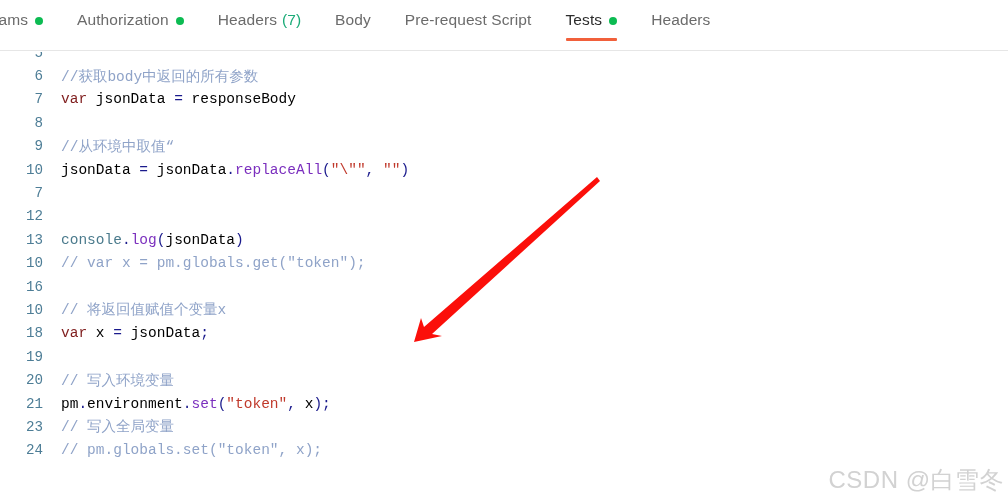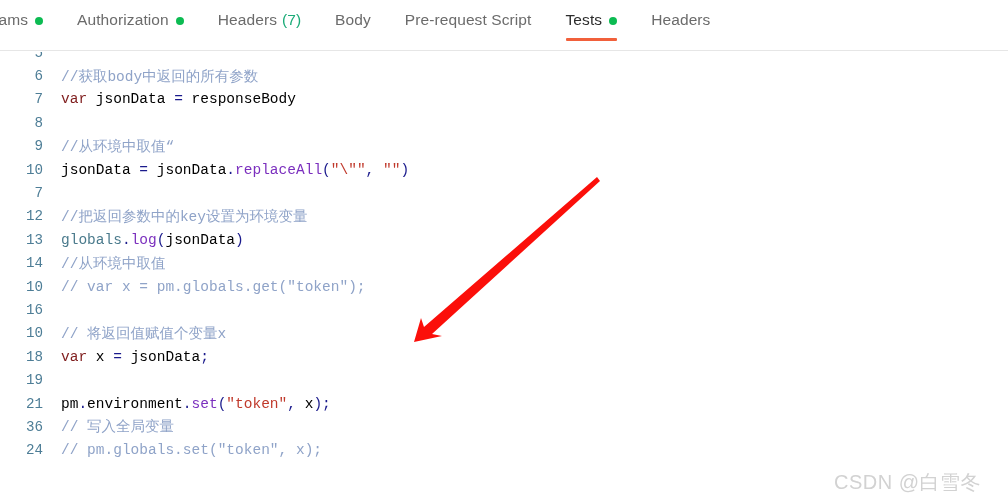--- a/index.html
+++ b/index.html
@@ -131,24 +131,24 @@
     left: 0;
     top: 0;
     width: 1008px;
     height: 504px;
     pointer-events: none;
   }
 
   
   #watermark {
     position: absolute;
-    right: 27px;
+    right: 4px;
     bottom: 8px;
     font-family: "Liberation Sans", sans-serif;
-    font-size: 20px;
+    font-size: 24px;
     color: #d2d2d2;
     letter-spacing: 0.5px;
     user-select: none;
     margin-top: 36px;
   }
 </style>
 </head>
 <body>
 
 <div id="tab-bar">
@@ -205,29 +205,24 @@
       <div class="code-line">
         <div class="gutter">10</div>
         <div class="code-text"><span class="tok-ident">jsonData</span><span class="tok-punct"> = </span><span class="tok-ident">jsonData</span><span class="tok-punct">.</span><span class="tok-method">replaceAll</span><span class="tok-punct">(</span><span class="tok-string">"\""</span><span class="tok-punct">, </span><span class="tok-string">""</span><span class="tok-punct">)</span></div>
       </div>
       <div class="code-line">
         <div class="gutter">7</div>
         <div class="code-text"></div>
       </div>
       <div class="code-line">
         <div class="gutter">12</div>
-        <div class="code-text"><span class="tok-comment">//把返回参数中的key设置为环境变量</span></div>
       </div>
       <div class="code-line">
         <div class="gutter">13</div>
-        <div class="code-text"><span class="tok-object">globals</span><span class="tok-punct">.</span><span class="tok-method">log</span><span class="tok-punct">(</span><span class="tok-ident">jsonData</span><span class="tok-punct">)</span></div>
-      </div>
-      <div class="code-line">
-        <div class="gutter">14</div>
-        <div class="code-text"><span class="tok-comment">//从环境中取值</span></div>
+        <div class="code-text"><span class="tok-object">console</span><span class="tok-punct">.</span><span class="tok-method">log</span><span class="tok-punct">(</span><span class="tok-ident">jsonData</span><span class="tok-punct">)</span></div>
       </div>
       <div class="code-line">
         <div class="gutter">10</div>
         <div class="code-text"><span class="tok-comment">// var x = pm.globals.get("token");</span></div>
       </div>
       <div class="code-line">
         <div class="gutter">16</div>
         <div class="code-text"></div>
       </div>
       <div class="code-line">
@@ -236,25 +231,29 @@
       </div>
       <div class="code-line">
         <div class="gutter">18</div>
         <div class="code-text"><span class="tok-keyword">var</span><span class="tok-punct"> </span><span class="tok-ident">x</span><span class="tok-punct"> = </span><span class="tok-ident">jsonData</span><span class="tok-punct">;</span></div>
       </div>
       <div class="code-line">
         <div class="gutter">19</div>
         <div class="code-text"></div>
       </div>
       <div class="code-line">
+        <div class="gutter">20</div>
+        <div class="code-text"><span class="tok-comment">// 写入环境变量</span></div>
+      </div>
+      <div class="code-line">
         <div class="gutter">21</div>
         <div class="code-text"><span class="tok-ident">pm</span><span class="tok-punct">.</span><span class="tok-ident">environment</span><span class="tok-punct">.</span><span class="tok-method">set</span><span class="tok-punct">(</span><span class="tok-string">"token"</span><span class="tok-punct">, </span><span class="tok-ident">x</span><span class="tok-punct">)</span><span class="tok-punct">;</span></div>
       </div>
       <div class="code-line">
-        <div class="gutter">36</div>
+        <div class="gutter">23</div>
         <div class="code-text"><span class="tok-comment">// 写入全局变量</span></div>
       </div>
       <div class="code-line">
         <div class="gutter">24</div>
         <div class="code-text"><span class="tok-comment">// pm.globals.set("token", x);</span></div>
       </div>
     </div>
 </div>
 
 <svg id="annotation-arrow" viewBox="0 0 1008 504" xmlns="http://www.w3.org/2000/svg">

